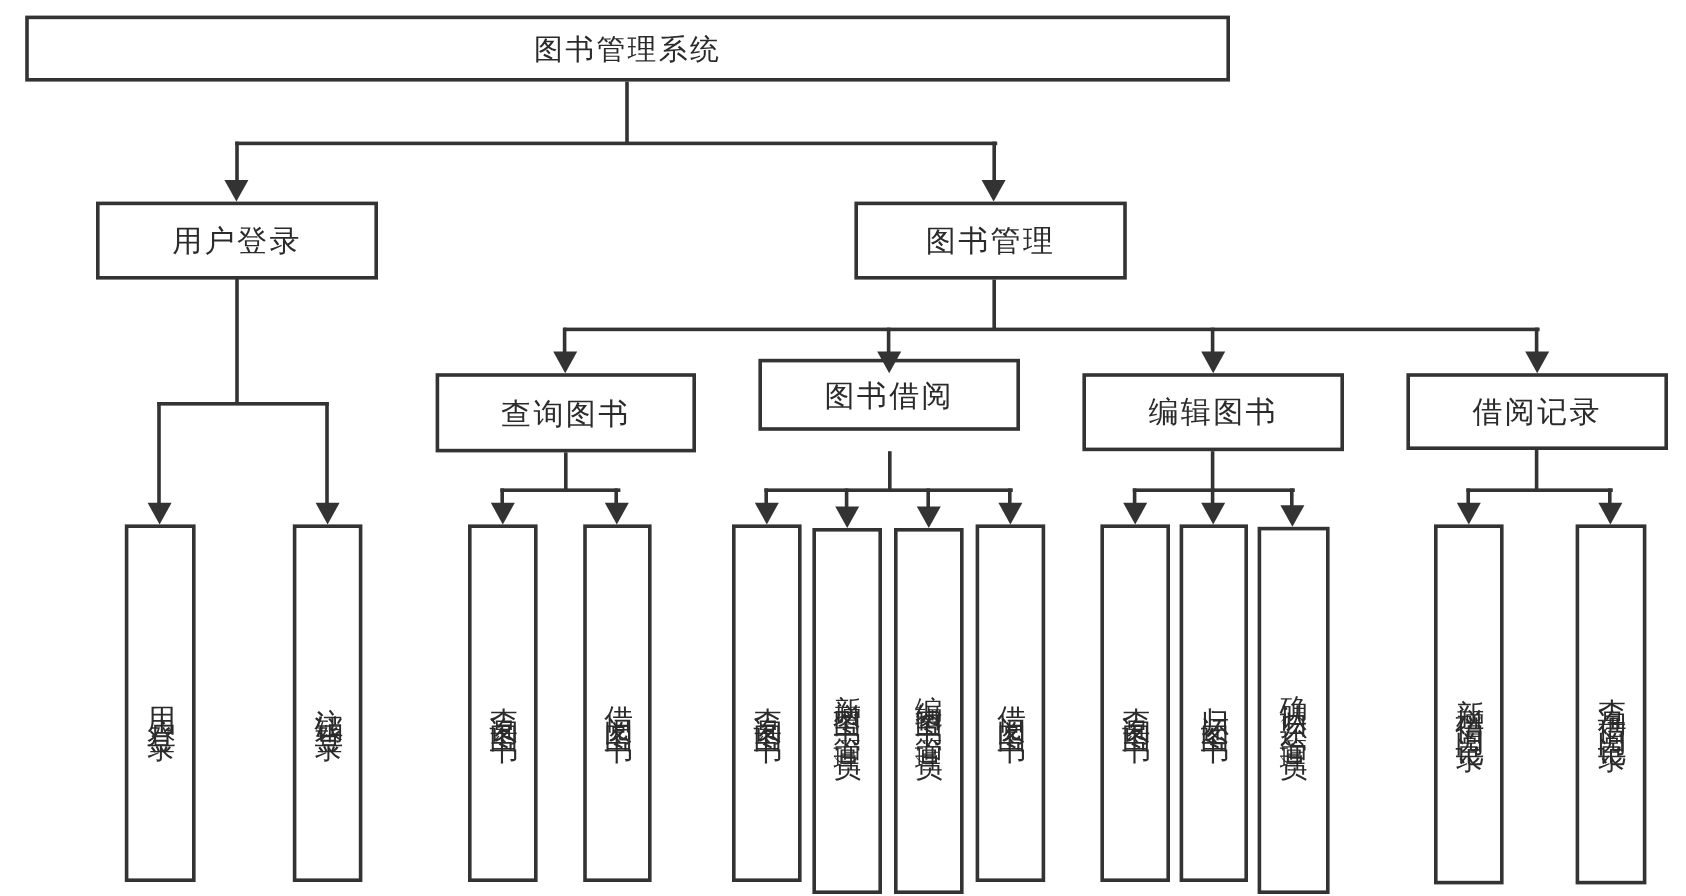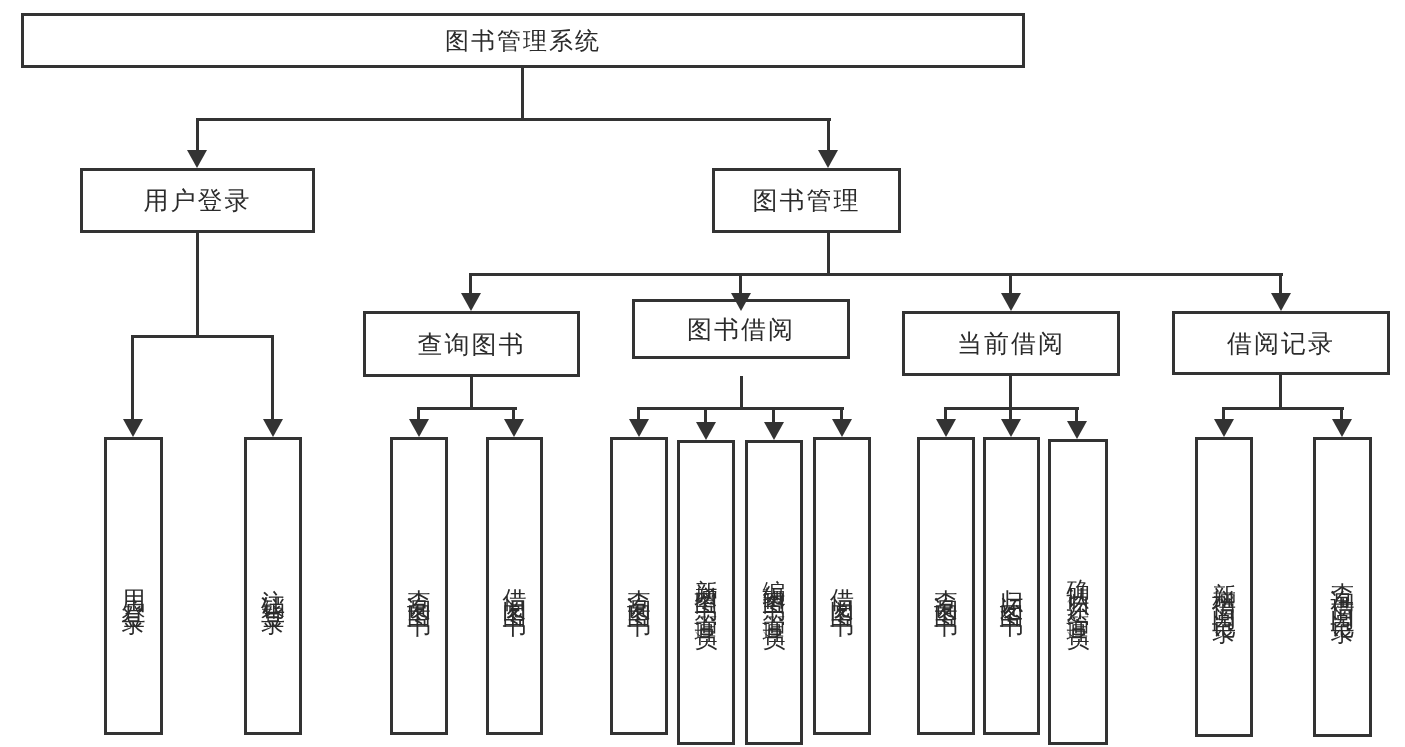--- a/index.html
+++ b/index.html
@@ -59,32 +59,32 @@
 
 <div class="canvas">
 
   <div class="node root" style="left:21px;top:13px;width:1004px;height:55px">
     <span class="lbl">图书管理系统</span>
   </div>
 
   <div class="node" style="left:80px;top:168px;width:235px;height:65px">
     <span class="lbl">用户登录</span>
   </div>
-  <div class="node" style="left:712px;top:168px;width:189px;height:65px">
+  <div class="node" style="left:712px;top:168px;width:227px;height:65px">
     <span class="lbl">图书管理</span>
   </div>
 
   <div class="node" style="left:363px;top:311px;width:217px;height:66px">
     <span class="lbl">查询图书</span>
   </div>
   <div class="node" style="left:632px;top:299px;width:218px;height:60px">
     <span class="lbl">图书借阅</span>
   </div>
   <div class="node" style="left:902px;top:311px;width:218px;height:65px">
-    <span class="lbl">当前借阅</span>
+    <span class="lbl">编辑图书</span>
   </div>
   <div class="node" style="left:1172px;top:311px;width:218px;height:64px">
     <span class="lbl">借阅记录</span>
   </div>
 
   <div class="node v" style="left:104px;top:437px;width:59px;height:298px">
     <span class="lbl">用户登录</span>
   </div>
   <div class="node v" style="left:244px;top:437px;width:58px;height:298px">
     <span class="lbl">注销登录</span>

